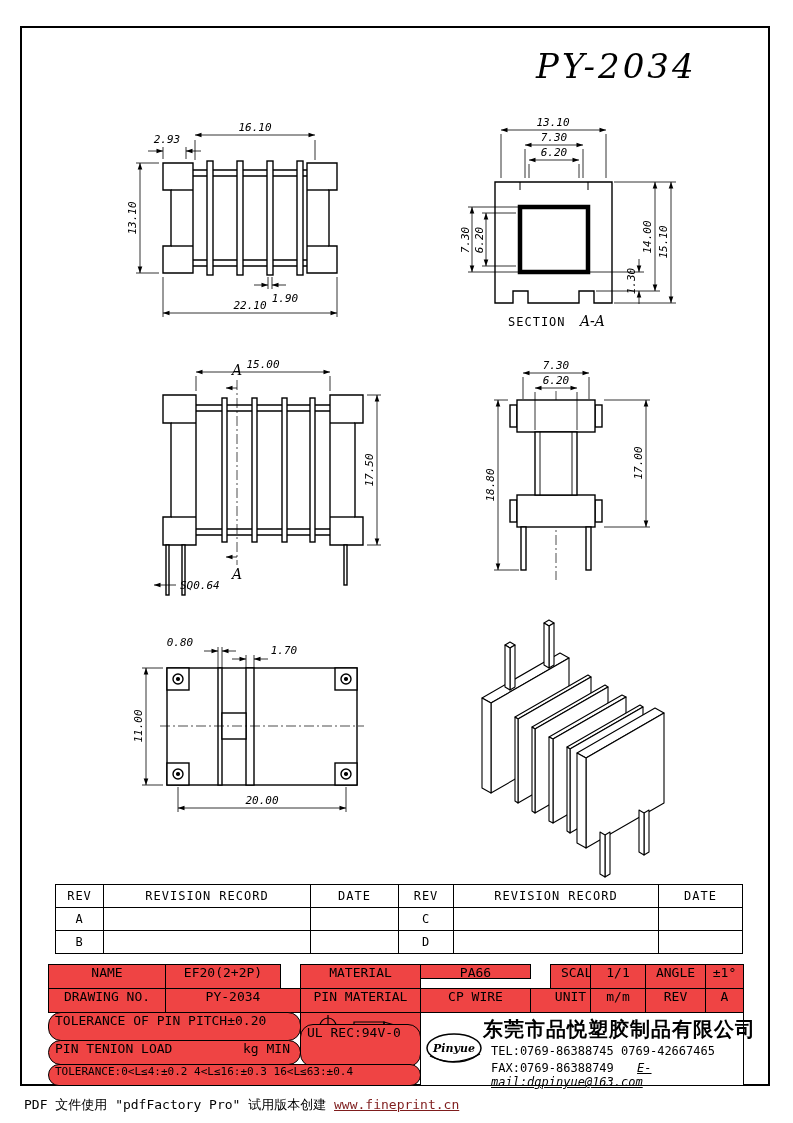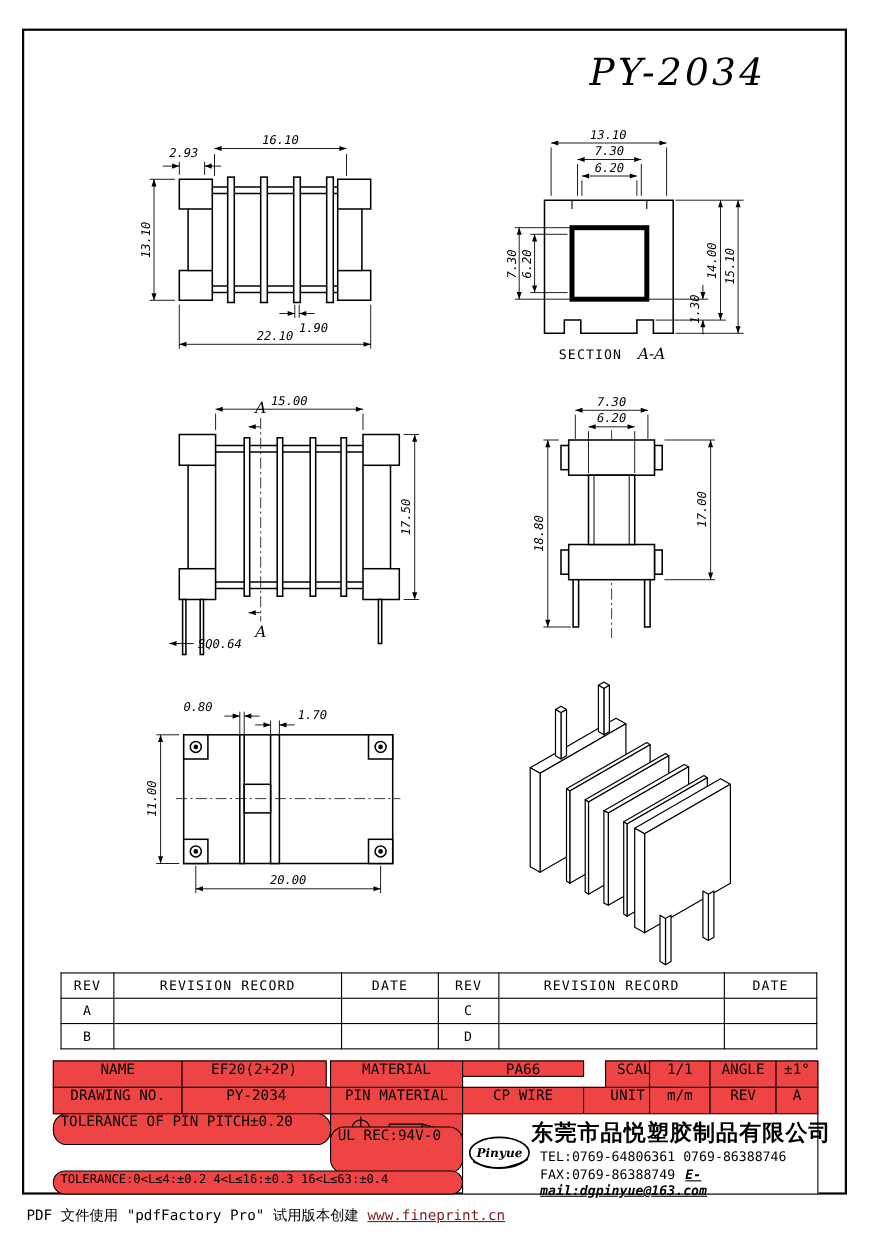--- a/index.html
+++ b/index.html
@@ -17,21 +17,21 @@
   text.aa  { font:italic 14px "DejaVu Serif", serif; fill:#000; }
   .rev-table { position:absolute; left:55px; top:884px; border-collapse:collapse; table-layout:fixed; background:#fff; }
   .rev-table td { border:1.5px solid #000; height:23px; text-align:center; font:12px "DejaVu Sans Mono", monospace; letter-spacing:1px; }
   .tb { position:absolute; left:48px; top:964px; width:696px; height:122px; }
   .tb-cell { position:absolute; border:1.5px solid #000; display:flex; align-items:flex-start; justify-content:center; font:13px "DejaVu Sans Mono", monospace; background:#ef4444; }
   .tb-cell.left { justify-content:flex-start; padding-left:6px;border-radius:13px; }
   .company-cell { position:absolute; border:1.5px solid #000; background:#fff; }
   .cjk-name { position:absolute; left:62px; top:3px; font-family:Liberation Mono, monospace; font-weight:bold; font-size:20px; letter-spacing:1px; white-space:nowrap; }
   .co-line1 { position:absolute; left:70px; top:31px; font:12px "DejaVu Sans Mono", monospace; }
   .co-line2 { position:absolute; left:70px; top:48px; font:12px "DejaVu Sans Mono", monospace; }
-  .co-email { margin-left:2px; text-decoration:underline; font-style:italic;font-weight:bold; }
+  .co-email { margin-left:16px; text-decoration:underline; font-style:italic; }
   .footer { position:absolute; left:24px; top:1096px; font:13px "DejaVu Sans Mono", monospace; }
   .footer a { color:#7f1d1d; }
 </style>
 </head>
 <body>
 
 <div class="frame"></div>
 
 <div class="sheet-title">PY-2034</div>
 
@@ -336,21 +336,21 @@
     <td></td>
   </tr>
 </tbody>
   </table>
 
 <div class="tb">
 
   <div class="tb-cell" style="left:0;top:0;width:118px;height:25px">
       <span>NAME</span>
     </div>
-  <div class="tb-cell" style="left:117px;top:0;width:132px;height:25px">
+  <div class="tb-cell" style="left:117px;top:0;width:116px;height:25px">
       <span>EF20(2+2P)</span>
     </div>
   <div class="tb-cell" style="left:252px;top:0;width:121px;height:35px">
       <span>MATERIAL</span>
     </div>
   <div class="tb-cell" style="left:372px;top:0;width:111px;height:15px">
       <span>PA66</span>
     </div>
   <div class="tb-cell" style="left:502px;top:0;width:61px;height:42px">
       <span>SCALE</span>
@@ -397,36 +397,40 @@
     <svg width="110" height="26" viewBox="0 0 110 26">
       <circle cx="22" cy="13" r="8" fill="none" stroke="#000" stroke-width="1.2"></circle>
       <line x1="22" y1="2" x2="22" y2="24" stroke="#000" stroke-width="1.2"></line>
       <line x1="11" y1="13" x2="33" y2="13" stroke="#000" stroke-width="1.2"></line>
       <path d="M48,9 H78 V17 H48 Z" fill="none" stroke="#000" stroke-width="1.2"></path>
       <path d="M78,9 L92,13 L78,17 Z" fill="none" stroke="#000" stroke-width="1.2"></path>
       <line x1="48" y1="13" x2="78" y2="13" stroke="#000" stroke-width="0.8"></line>
     </svg>
   </div>
 
+  <div class="tb-cell left" style="left:0;top:76px;width:253px;height:25px">
+    <span>PIN TENION LOAD</span>
+    <span style="margin-left:auto;padding-right:10px">kg MIN</span>
+  </div>
   <div class="tb-cell left" style="left:252px;top:60px;width:121px;height:43px">
       <span>UL REC:94V-0</span>
     </div>
 
   <div class="tb-cell left" style="left:0;top:100px;width:373px;height:22px;font-size:11px">
       <span>TOLERANCE:0&lt;L≤4:±0.2  4&lt;L≤16:±0.3  16&lt;L≤63:±0.4</span>
     </div>
 
   <div class="company-cell" style="left:372px;top:48px;width:324px;height:74px">
     <svg width="62" height="44" viewBox="0 0 62 44" style="position:absolute;left:3px;top:17px">
       <ellipse cx="30" cy="18" rx="27" ry="14" fill="#fff" stroke="#000" stroke-width="1.5"></ellipse>
       <path d="M6,26 Q30,38 56,24" fill="none" stroke="#000" stroke-width="1.2"></path>
       <text x="30" y="22" text-anchor="middle" style="font:italic bold 11px 'DejaVu Serif', serif">Pinyue</text>
     </svg>
     <div class="cjk-name">东莞市品悦塑胶制品有限公司</div>
-    <div class="co-line1">TEL:0769-64806361  0769-86388746</div>
+    <div class="co-line1">TEL:0769-86388745  0769-42667465</div>
     <div class="co-line2">
       <span>FAX:0769-86388749</span>
       <span class="co-email">E-mail:dgpinyue@163.com</span>
     </div>
   </div>
 </div>
 
 <div class="footer">
   <span>PDF 文件使用 "pdfFactory Pro" 试用版本创建 </span><a href="#">www.fineprint.cn</a>
 </div>

